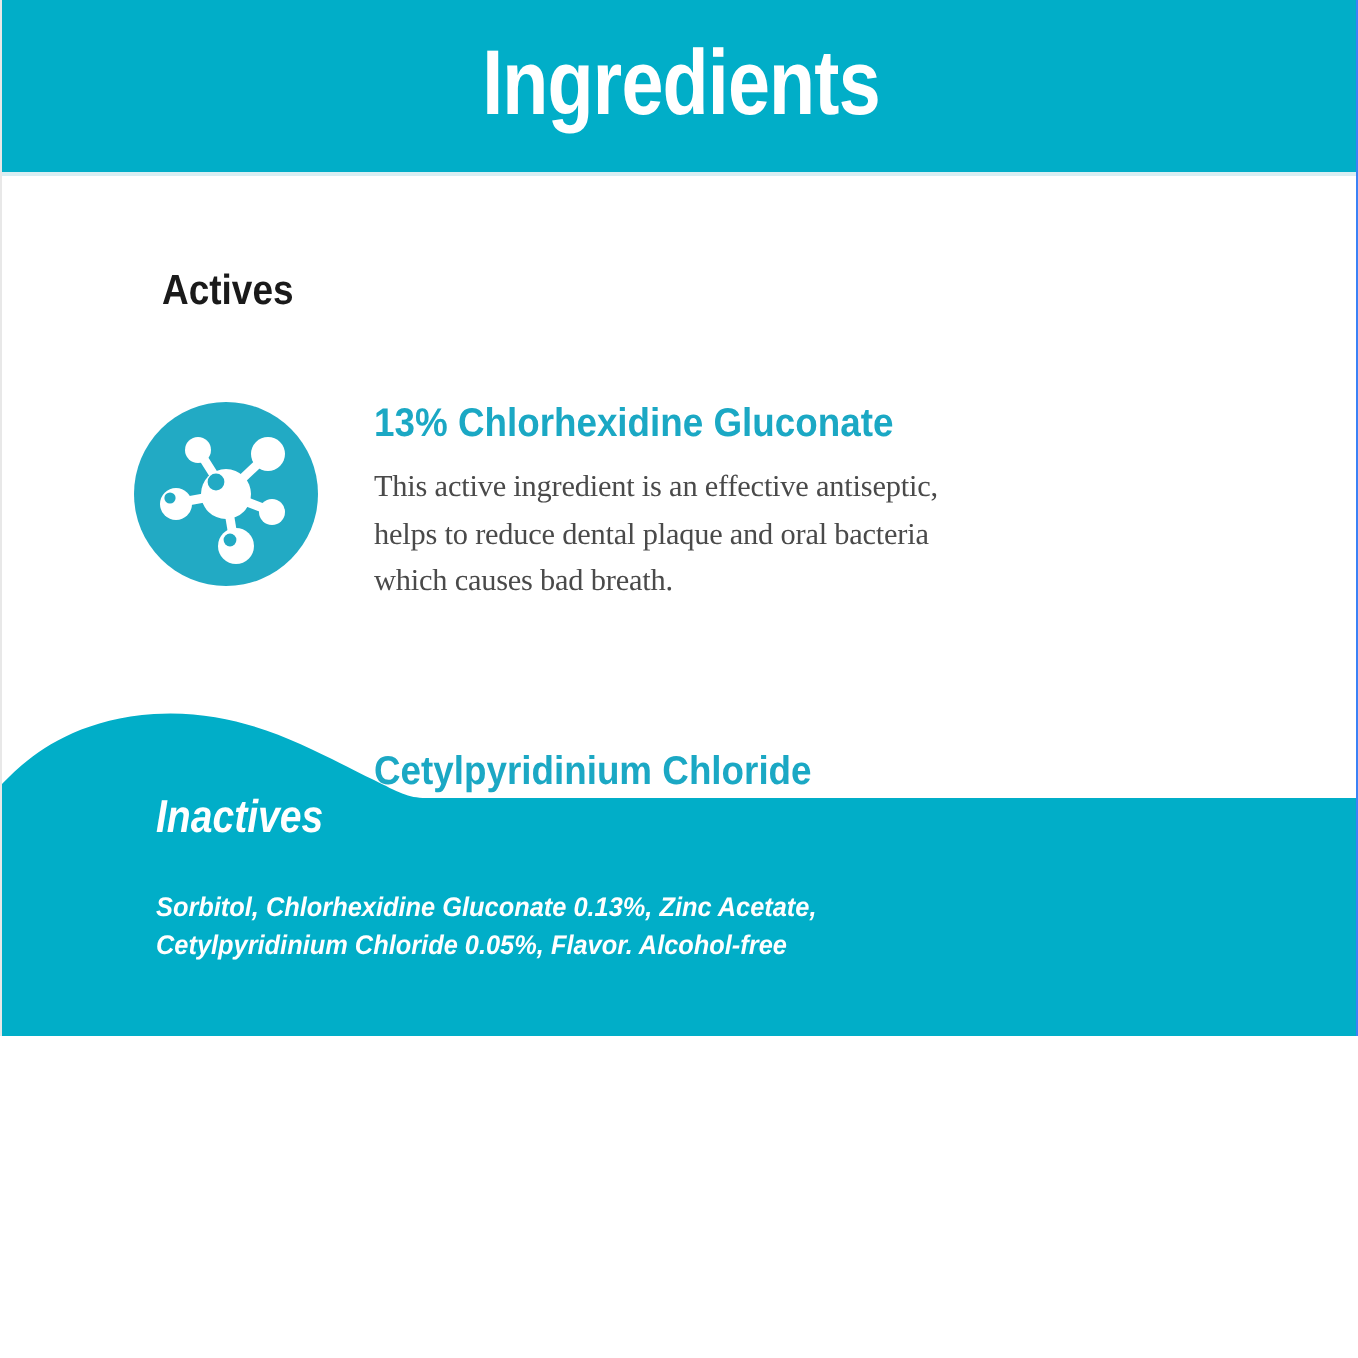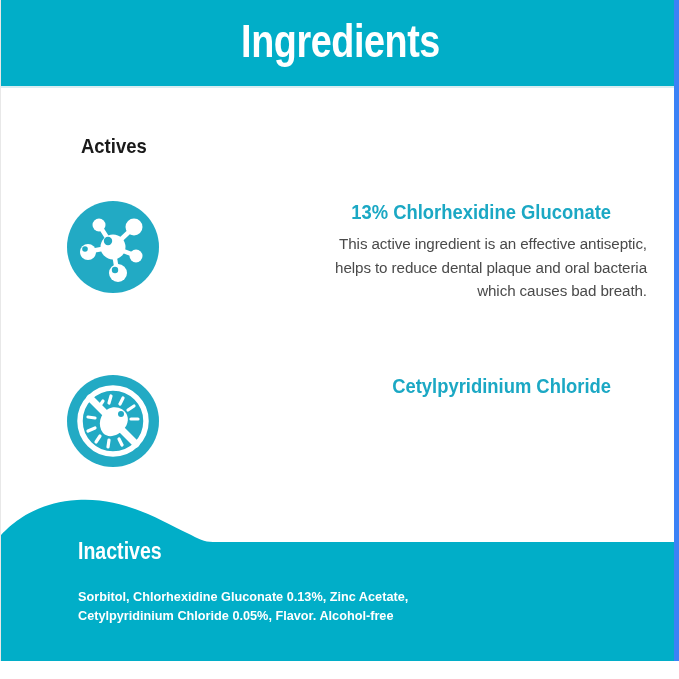--- a/index.html
+++ b/index.html
@@ -6,26 +6,26 @@
     margin: 0;
     padding: 0;
     background: #ffffff;
   }
   body {
     font-family: "Liberation Sans", sans-serif;
   }
   .page {
     position: relative;
     width: 679px;
-    height: 661px;
+    height: 518px;
     background: #ffffff;
     overflow: hidden;
     box-sizing: border-box;
     border-left: 1px solid #e8e8e8;
-    border-right: 5px solid #3b82f6;
+    border-right: 1px solid #3b82f6;
   }
 
   
   .header-band {
     position: absolute;
     left: 0;
     top: 0;
     width: 679px;
     height: 88px;
     background: #01AEC8;
@@ -76,54 +76,54 @@
     top: 0;
     width: 92px;
     height: 92px;
     border-radius: 50%;
     background: #22AAC4;
   }
   .ing-icon svg { display: block; width: 92px; height: 92px; }
 
   .ing-body {
     position: absolute;
-    left: 196px;
+    left: 186px;
     top: 0;
     width: 450px;
-    text-align: right;
   }
   .ing-title {
     color: #1BA8C4;
     font-family: "Liberation Sans Narrow", "Liberation Sans", sans-serif;
     font-weight: bold;
     font-size: 20px;
     line-height: 22px;
     letter-spacing: 0px;
     transform: scaleX(0.92);
     transform-origin: left top;
     white-space: nowrap;
     margin: 0 0 9px 0;
   }
   .ing-desc {
     color: #4a4a4a;
-    font-family: Liberation Sans, sans-serif;
+    font-family: Liberation Serif, serif;
     font-size: 15.2px;
     line-height: 23.5px;
     letter-spacing: -0.1px;
     margin: 0;
     white-space: pre-line;
   }
 
   
   .footer {
     position: absolute;
     left: 0;
     bottom: 0;
     width: 679px;
     height: 174px;
+    font-style: italic;
   }
   .footer svg {
     position: absolute;
     left: 0;
     top: 0;
     width: 679px;
     height: 174px;
     display: block;
   }
   .footer-label {

